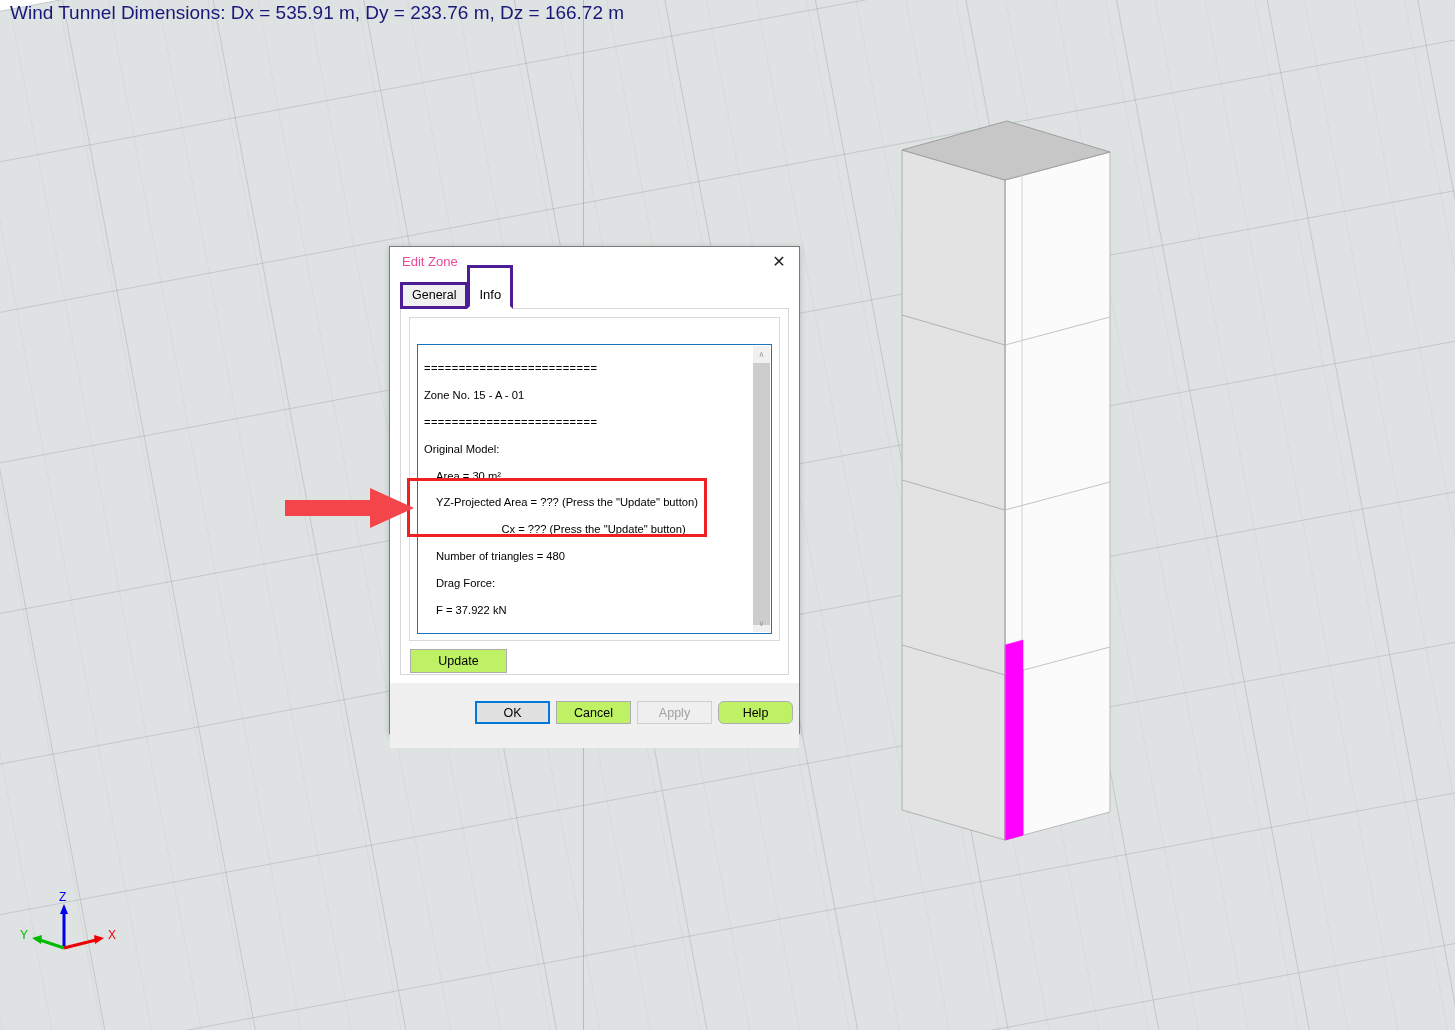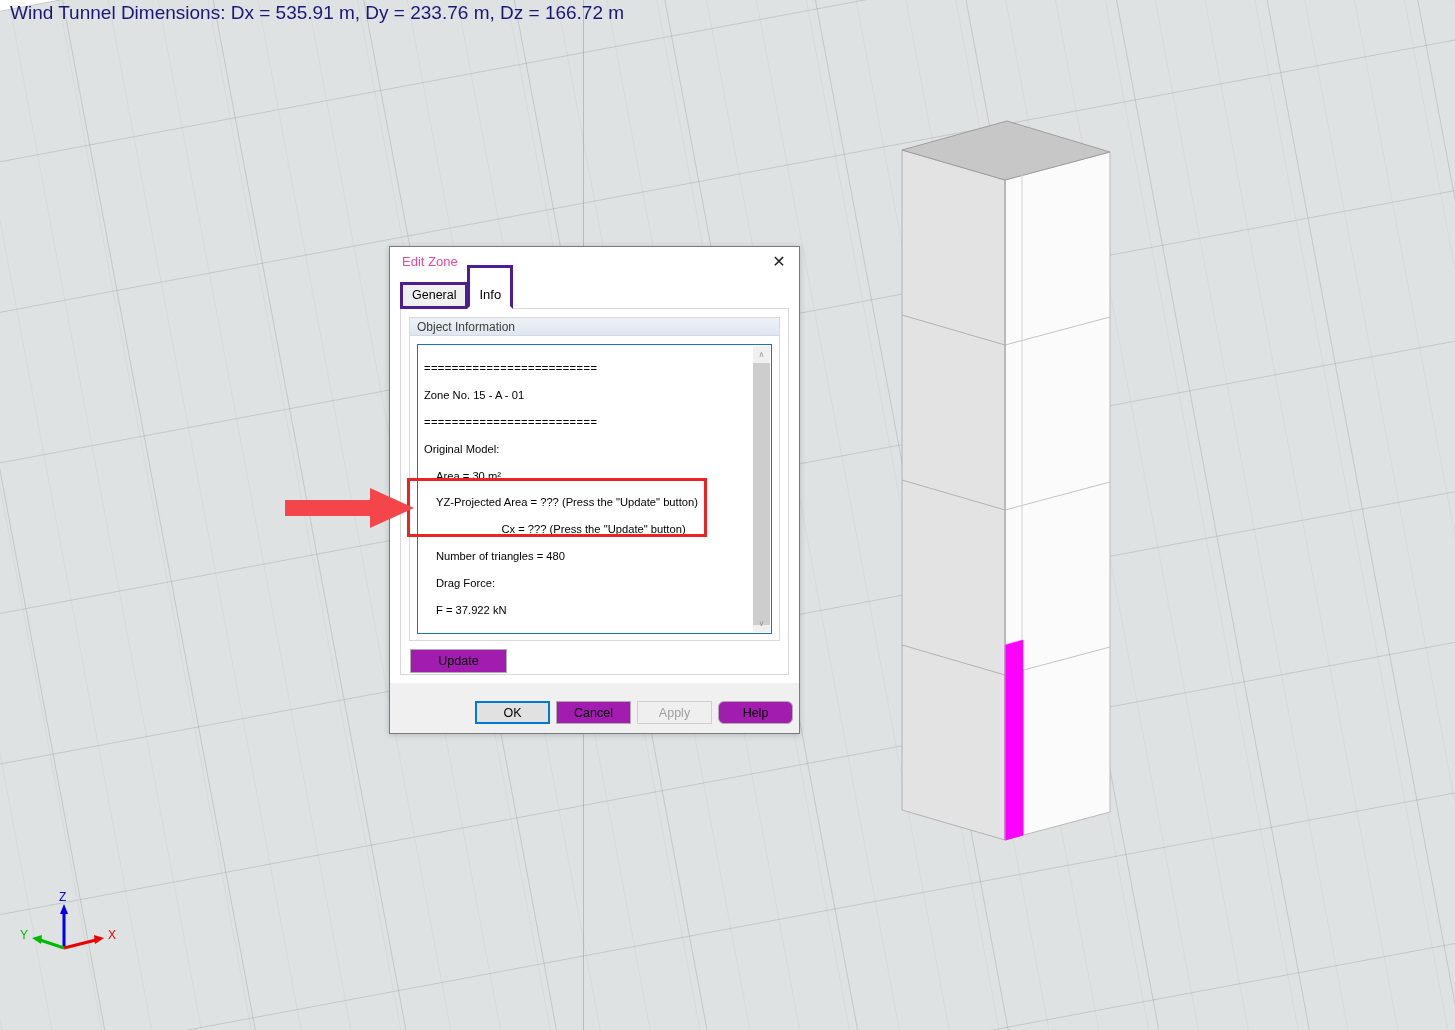--- a/index.html
+++ b/index.html
@@ -245,21 +245,21 @@
     width: 17px;
     height: 262px;
     background: #cdcdcd;
     cursor: pointer;
   }
 
   
   .btn {
     font-family: "Liberation Sans", sans-serif;
     font-size: 12.5px;
-    background: #a21caf;
+    background: #bef264;
     border: 1px solid #adadad;
     color: #000;
     cursor: pointer;
     padding: 0;
     box-sizing: border-box;
   }
   .btn.disabled { color: #a0a0a0; background: #efefef; border-color: #cfcfcf; cursor: default; }
   .btn.default {
     border: 2px solid #0078d7;
     background: #e1e1e1;
@@ -271,21 +271,21 @@
     top: 340px;
     width: 97px;
     height: 24px;
   }
 
   
   .dialog-footer {
     position: absolute;
     left: 0; right: 0;
     top: 436px;
-    height: 39px;
+    height: 65px;
     background: #f0f0f0;
   }
   .footer-btn {
     position: absolute;
     top: 18px;
     width: 75px;
     height: 23px;
   }
   .fb-ok { left: 85px; }
   .fb-cancel { left: 166px; }
@@ -383,21 +383,20 @@
     <div class="dialog-body">
 
       <div class="tabstrip">
         <div class="tab">General</div>
         <div class="tab active">Info</div>
       </div>
 
       <div class="tabpanel">
 
         <div class="groupbox">
-          <div class="group-header">Object Information</div>
 
           <div class="infobox">
             <div class="infotext">
 <div class="line eqline">=========================</div>
 <div class="line">Zone No. 15 - A - 01</div>
 <div class="line eqline">=========================</div>
 <div class="line">Original Model:</div>
 <div class="line" style="padding-left:12px;">Area = 30 m²</div>
 <div class="line" style="padding-left:12px;">YZ-Projected Area = ??? (Press the "Update" button)</div>
 <div class="line" style="padding-left:12px;text-align:center;">Cx = ??? (Press the "Update" button)</div>

